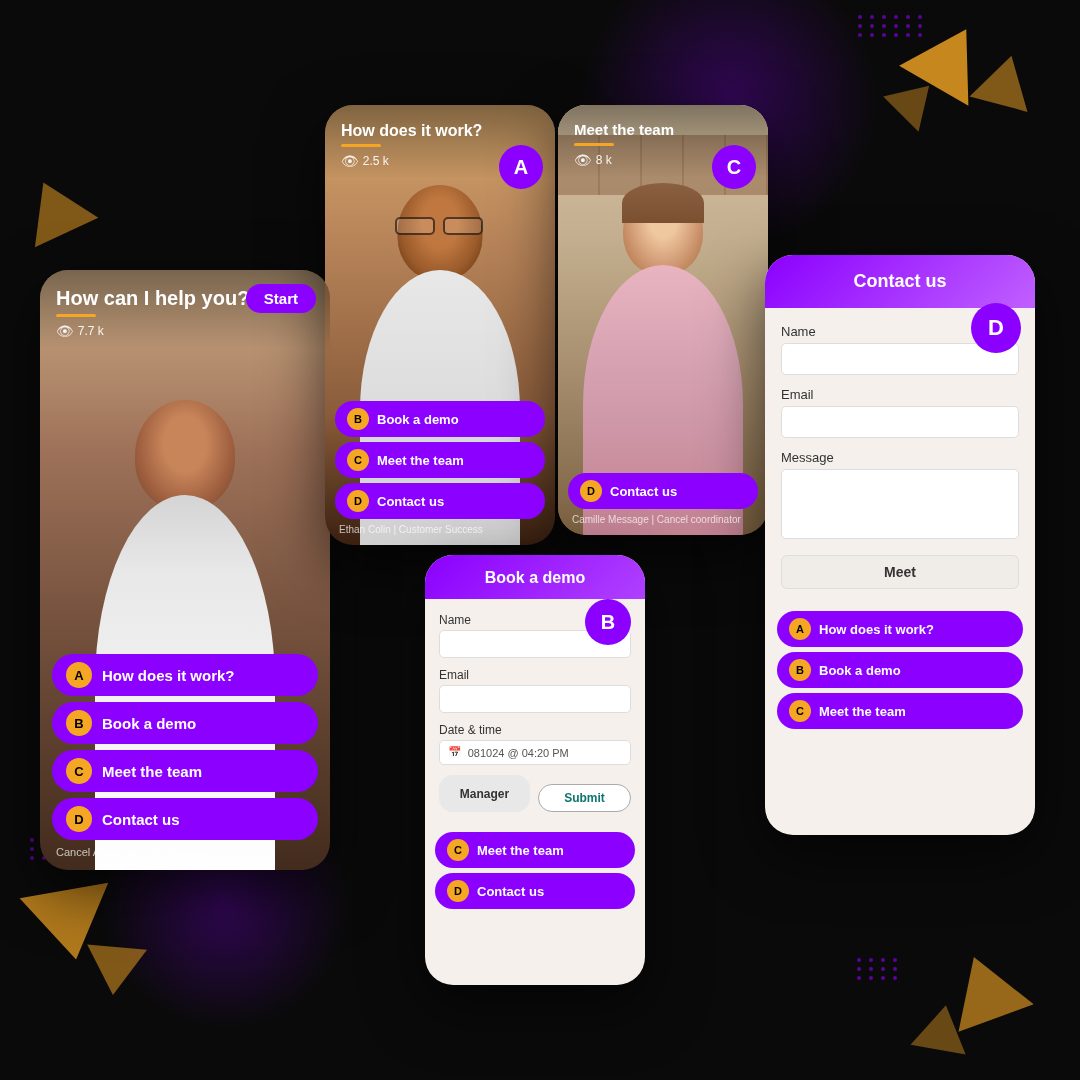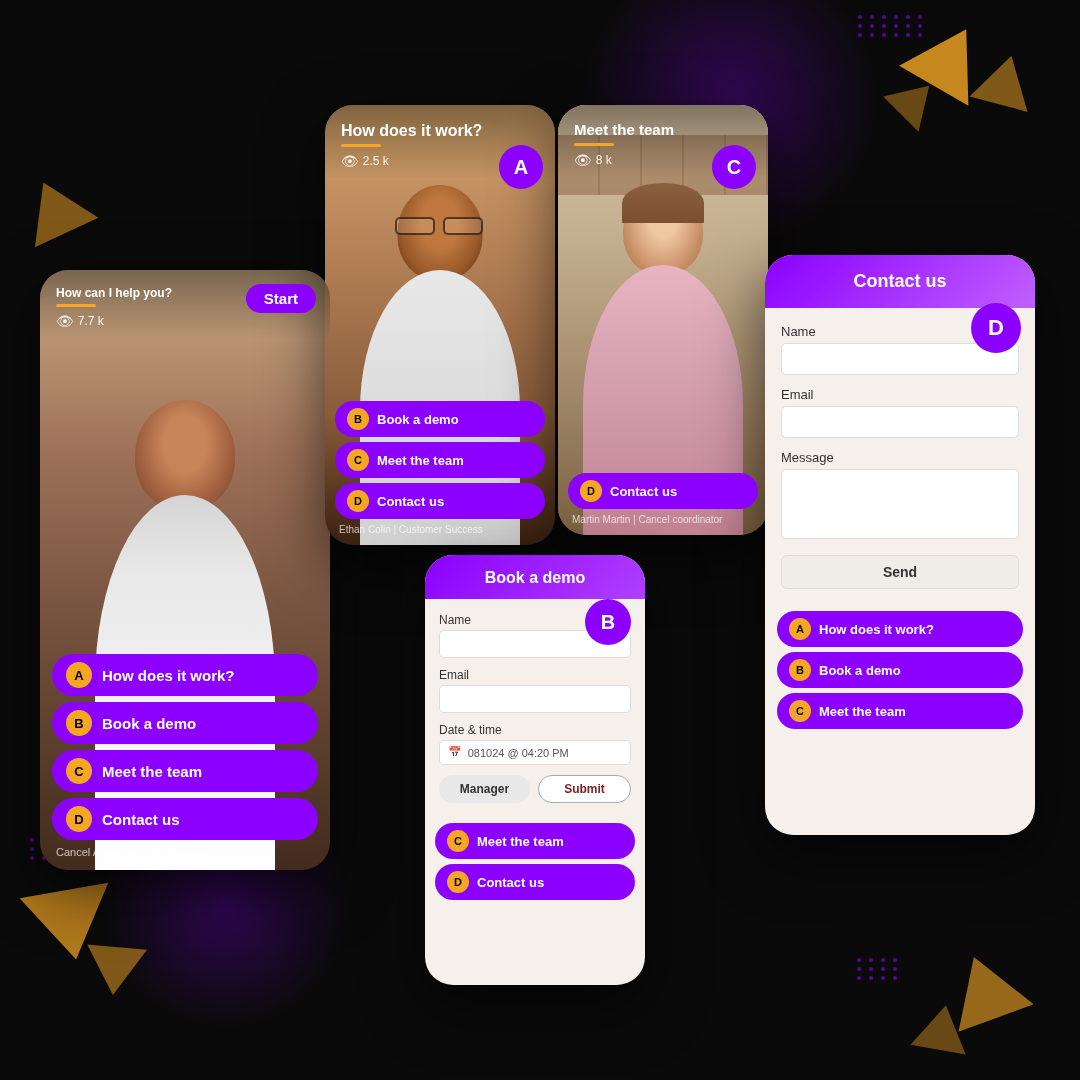--- a/index.html
+++ b/index.html
@@ -50,21 +50,21 @@
       left: 0;
       right: 0;
       padding: 16px 16px 10px;
       background: linear-gradient(180deg, rgba(0,0,0,0.4) 0%, transparent 100%);
       z-index: 10;
     }
 
     .card-title-text {
       color: #fff;
       font-weight: 800;
-      font-size: 12px;
+      font-size: 20px;
       line-height: 1.2;
     }
 
     .orange-line {
       width: 40px;
       height: 3px;
       background: #f5a623;
       border-radius: 2px;
       margin-top: 4px;
     }
@@ -267,21 +267,22 @@
 
     .btn-submit {
       flex: 1;
       background: #fff;
       border: 1px solid #aaa;
       border-radius: 14px;
       padding: 6px;
       font-size: 12px;
       font-weight: 600;
       cursor: pointer;
-      color: #7f1d1d;
+      color: #0f766e;
+      margin-top: 9px;
     }
 
     
     .card-contact {
       left: 765px;
       top: 255px;
       width: 270px;
       height: 580px;
       background: #f5f0eb;
     }
@@ -613,21 +614,21 @@
   <div class="card-badge-large" style="width:44px;height:44px;font-size:20px;right:12px;top:40px;">
     <span>C</span>
   </div>
 
   <div class="card-bottom" style="padding: 0 10px 10px;">
     <div class="menu-option-sm">
       <span class="option-badge-sm">D</span>
       <span>Contact us</span>
     </div>
     <div class="person-label" style="font-size:10px;">
-      <span>Martin Martin</span> | <span>Cancel coordinator</span>
+      <span>Camille Message</span> | <span>Cancel coordinator</span>
     </div>
   </div>
 </div>
 
 <div class="phone-card card-book">
 
   <div class="card-book-header">
     <div class="card-book-header-title">Book a demo</div>
   </div>
 
@@ -679,21 +680,21 @@
   <div class="contact-form-body">
     <div class="contact-form-label">Name</div>
     <input class="contact-form-input" type="text" style="">
 
     <div class="contact-form-label">Email</div>
     <input class="contact-form-input" type="text" style="">
 
     <div class="contact-form-label">Message</div>
     <textarea class="contact-textarea" style=""></textarea>
 
-    <div class="send-btn">Send</div>
+    <div class="send-btn">Meet</div>
   </div>
 
   <div style="padding: 0 12px 12px;">
     <div class="menu-option-sm">
       <span class="option-badge-sm">A</span>
       <span>How does it work?</span>
     </div>
     <div class="menu-option-sm">
       <span class="option-badge-sm">B</span>
       <span>Book a demo</span>

